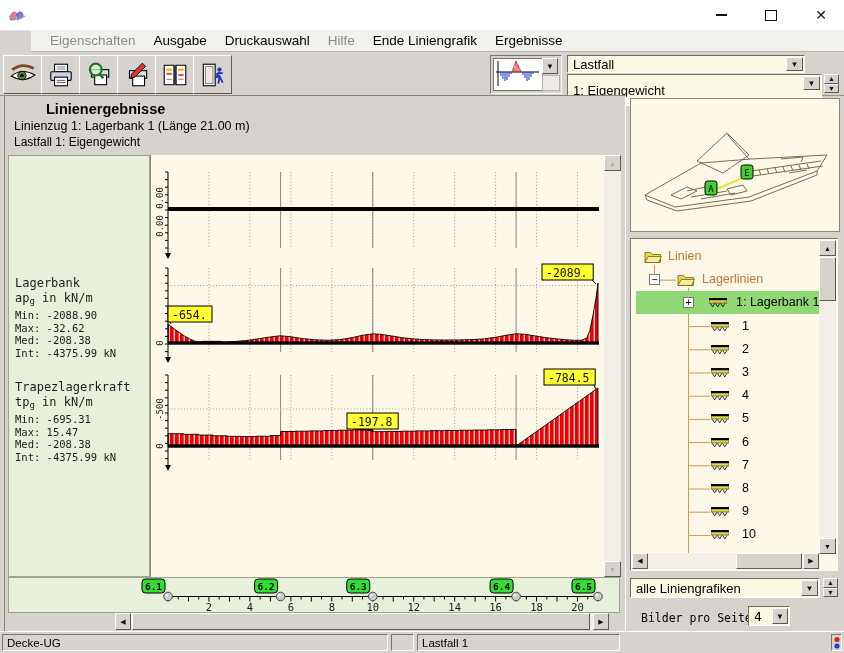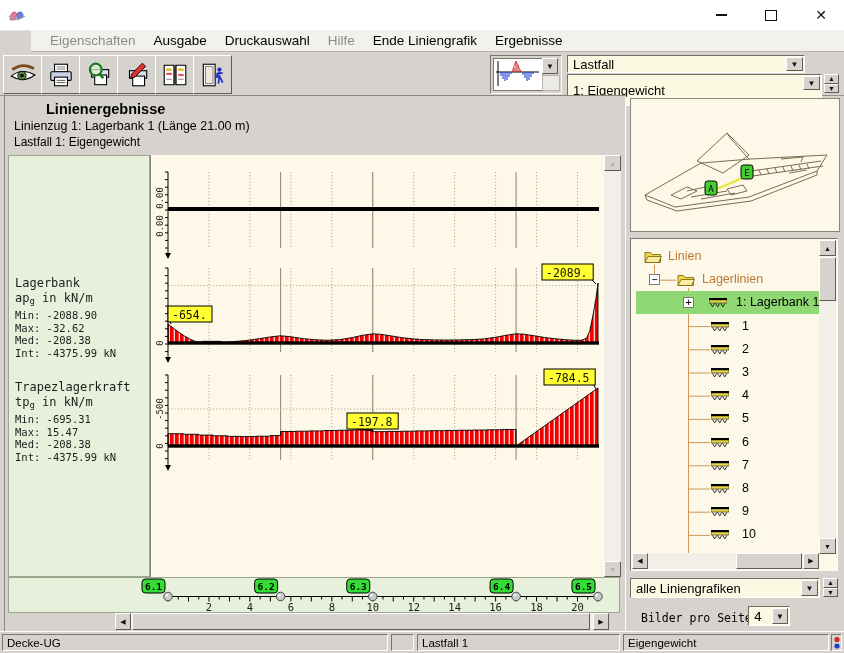--- a/index.html
+++ b/index.html
@@ -638,21 +638,20 @@
     <span>4</span>
     <div class="abs cbtn" style="right:1px;top:1px;width:16px;height:16px">
         <span>▼</span>
       </div>
   </div>
 
   <div class="abs" id="statusbar">
     <div class="scell" style="left:2px;width:386px">Decke-UG</div>
     <div class="scell" style="left:391px;width:23px"></div>
     <div class="scell" style="left:417px;width:203px">Lastfall 1</div>
-    <div class="scell" style="left:623px;width:206px">Eigengewicht</div>
     <div class="scell" style="left:831px;width:11px;padding-left:1px">
       <svg width="8" height="14" viewBox="0 0 8 14">
         <circle cx="4" cy="3.5" r="2.6" fill="#e02020"></circle>
         <circle cx="4" cy="10" r="2.6" fill="#2040d0"></circle>
       </svg>
     </div>
   </div>
 </div>
 
 </body></html>

